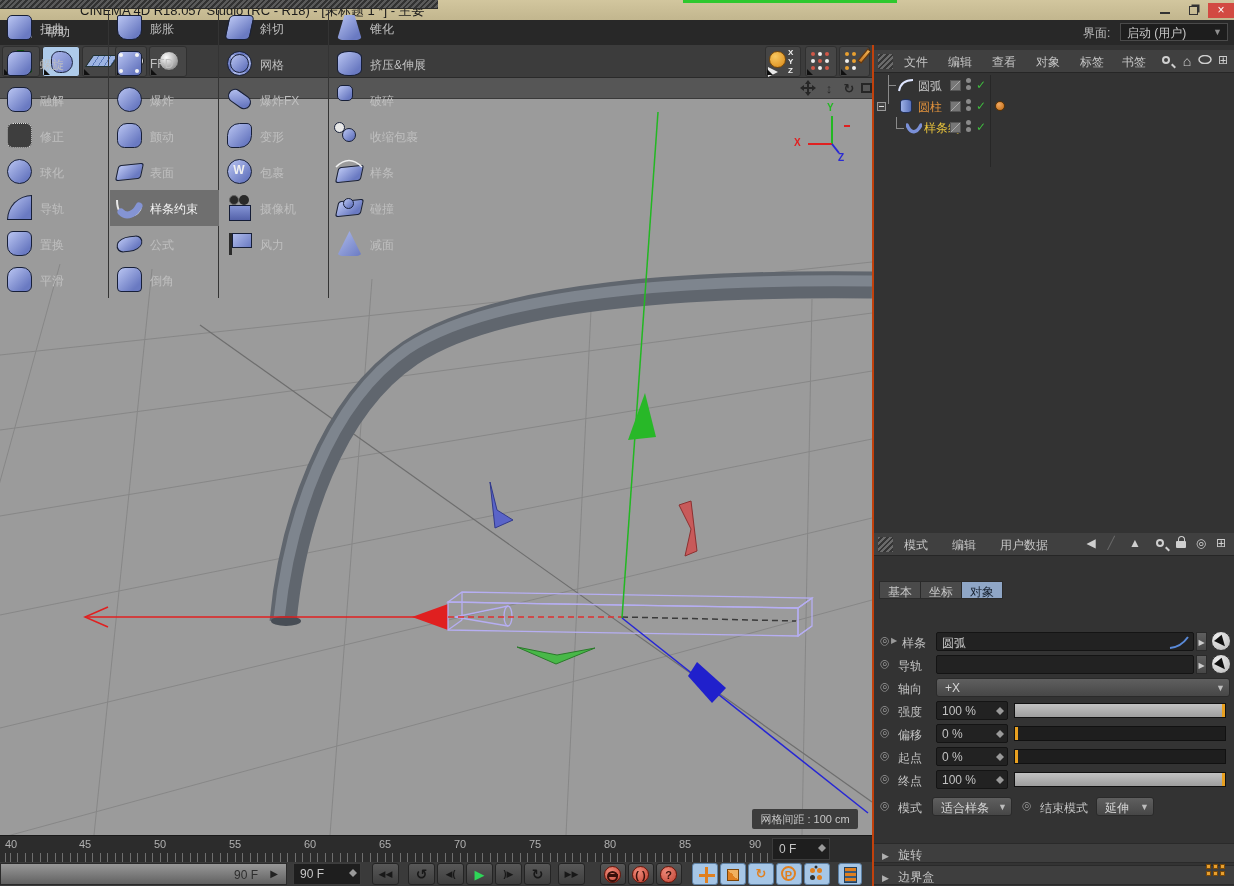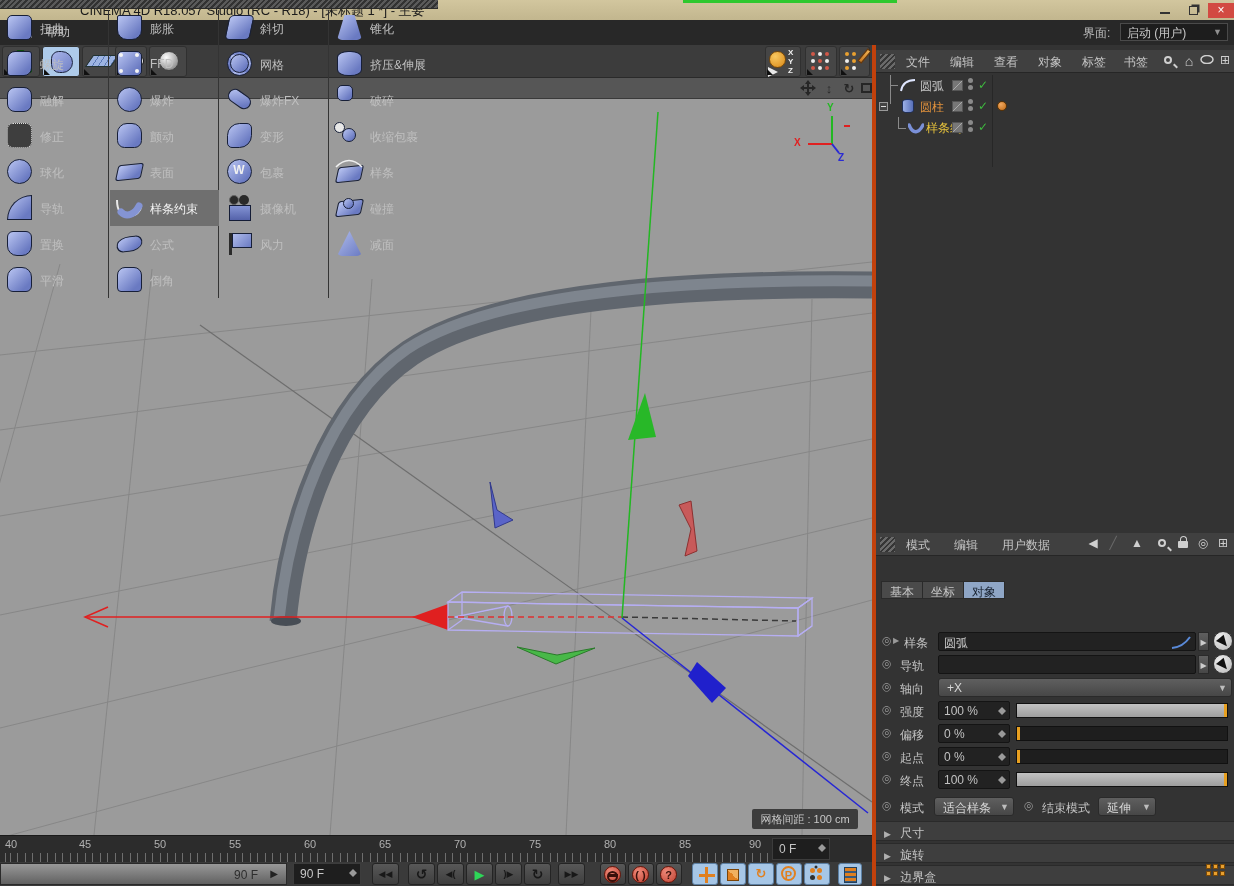--- a/index.html
+++ b/index.html
@@ -82,21 +82,21 @@
   .pico.flagp::after { content:""; position:absolute; left:5px; top:2px; width:18px; height:13px;
     background:linear-gradient(135deg,#b0bcec,#6a7ac2); border:1px solid #171f38; }
   .pico.cam { background:none; border:none; }
   .pico.cam::before { left:2px; top:10px; width:20px; height:14px; background:linear-gradient(#8494d4,#5462aa); border:1px solid #141c36; }
   .pico.cam::after { content:""; position:absolute; left:2px; top:0px; width:8px; height:8px; border-radius:50%;
     background:#2a2a2a; box-shadow:10px 0 #2a2a2a; border:1px solid #666; }
   .picolabel { position:absolute; left:40px; top:11px; white-space:nowrap; }
   .pglyph { position:absolute; left:6px; top:4px; width:26px; color:#10306a; font-weight:bold; text-align:center; }
 
   
-  #rightpanel { left:872px; top:45px; width:362px; height:841px; background:#333333; border-left:4px solid #c2410c; }
+  #rightpanel { left:872px; top:45px; width:362px; height:841px; background:#333333; border-left:2px solid #c2410c; }
   .phead { position:absolute; left:0; width:360px; height:23px; background:#404040; border-bottom:1px solid #262626; color:#c4c4c4; }
   .hatch { position:absolute; left:4px; top:4px; width:15px; height:15px;
     background:repeating-linear-gradient(135deg,#6a6a6a 0 2px,#353535 2px 4px); }
   .pmenu { position:absolute; top:4px; }
   .hicon { position:absolute; top:3px; color:#cfcfcf; font-size:12px; text-align:center; width:18px; }
   .mag { position:absolute; top:6px; width:8px; height:8px; border:2px solid #cfcfcf; border-radius:50%; }
   .mag::after { content:""; position:absolute; left:7px; top:7px; width:5px; height:2px; background:#cfcfcf; transform:rotate(45deg); }
   .lockico { position:absolute; top:8px; width:10px; height:7px; background:#cfcfcf; border-radius:1px; }
   .lockico::before { content:""; position:absolute; left:1.5px; top:-5px; width:5px; height:5px; border:1.5px solid #cfcfcf; border-bottom:none; border-radius:4px 4px 0 0; }
 
@@ -646,24 +646,20 @@
         <span class="dd">▼</span>
       </div>
       <span class="kf" style="left:148px">◎</span>
       <span class="alabel" style="left:166px">结束模式</span>
       <div class="ddbtn" style="left:222px;width:58px">
         <span>延伸</span>
         <span class="dd">▼</span>
       </div>
     </div>
 
-    <div class="csec" style="top:776px">
-      <span class="tri">▶</span>
-      <span>尺寸</span>
-    </div>
     <div class="csec" style="top:798px">
       <span class="tri">▶</span>
       <span>旋转</span>
     </div>
     <div class="csec" style="top:820px">
       <span class="tri">▶</span>
       <span>边界盒</span>
     </div>
   </div>
 

